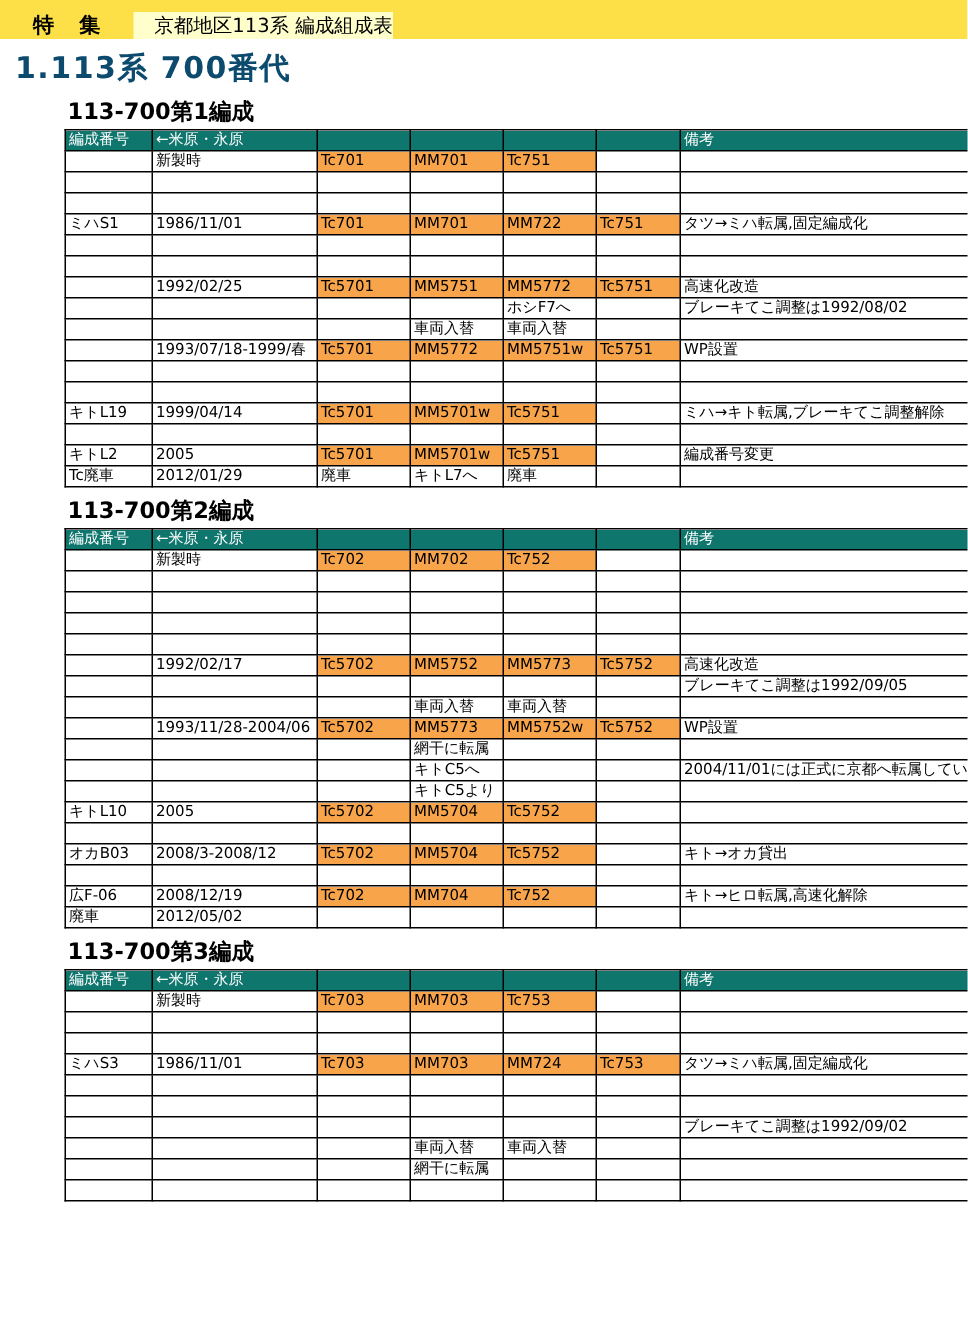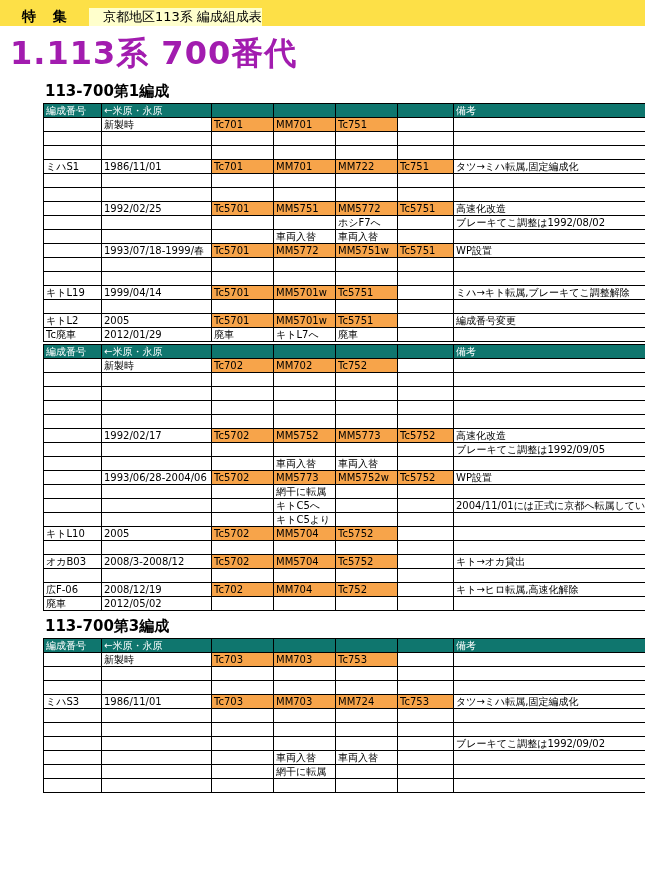--- a/index.html
+++ b/index.html
@@ -33,25 +33,25 @@
   }
   .banner-title {
     background: #ffffcc;
     font-size: 13px;
     color: #000;
     padding-left: 14px;
     margin-top: 44px;
   }
   
   h1.doc-title {
-    font-size: 32px;
+    font-size: 20px;
     font-weight: bold;
     margin: 6px 0 4px 4px;
     letter-spacing: 1px;
-    color: #a21caf;
+    color: #0c4a6e;
   }
   h2.sec-title {
     font-size: 15px;
     font-weight: bold;
     margin: 6px 0 2px 2px;
     color: #000;
   }
   
   table.grid {
     border-collapse: collapse;
@@ -264,20 +264,21 @@
               <td class="c-white">廃車</td>
               <td class="c-white">キトL7へ</td>
               <td class="c-white">廃車</td>
               <td class="c-white"></td>
               <td class="c-white"></td>
             </tr>
           </tbody>
         </table>
       </div>
       <div class="sect">
+        <h2 class="sec-title">113-700第2編成</h2>
         <table class="grid">
           <colgroup>
             <col class="c0">
             <col class="c1">
             <col class="c2">
             <col class="c3">
             <col class="c4">
             <col class="c5">
             <col class="c6">
           </colgroup>
@@ -360,21 +361,21 @@
               <td class="c-white"></td>
               <td class="c-white"></td>
               <td class="c-white"></td>
               <td class="c-white">車両入替</td>
               <td class="c-white">車両入替</td>
               <td class="c-white"></td>
               <td class="c-white"></td>
             </tr>
             <tr>
               <td class="c-white"></td>
-              <td class="c-white">1993/06/28-2004/06</td>
+              <td class="c-white">1993/11/28-2004/06</td>
               <td class="c-orange">Tc5702</td>
               <td class="c-orange">MM5773</td>
               <td class="c-orange">MM5752w</td>
               <td class="c-orange">Tc5752</td>
               <td class="c-white">WP設置</td>
             </tr>
             <tr>
               <td class="c-white"></td>
               <td class="c-white"></td>
               <td class="c-white"></td>

